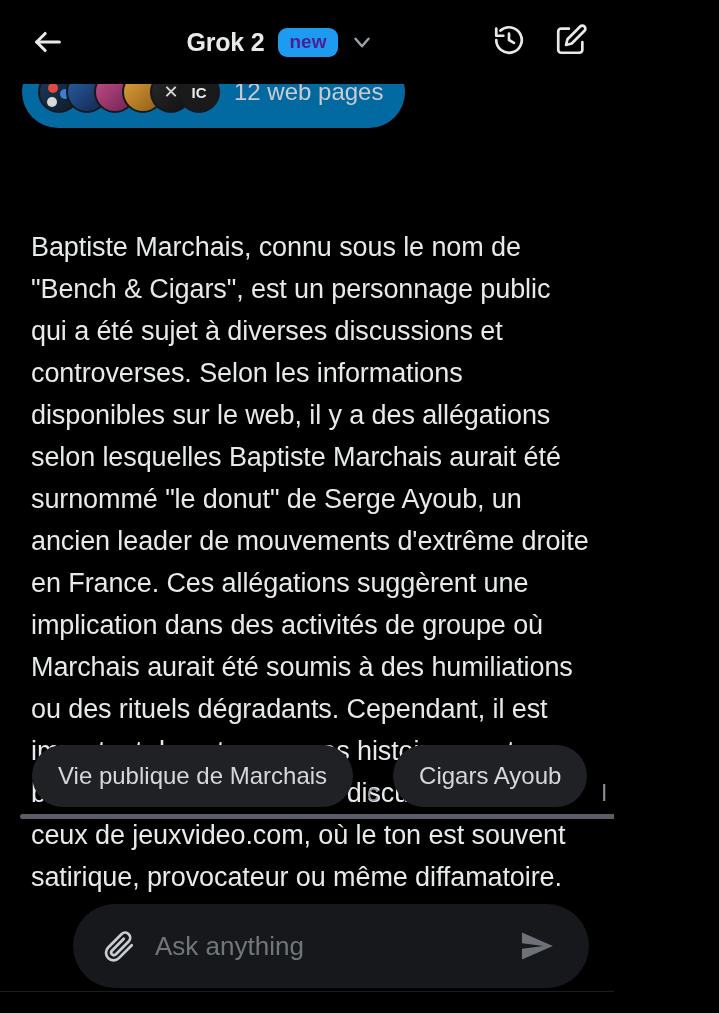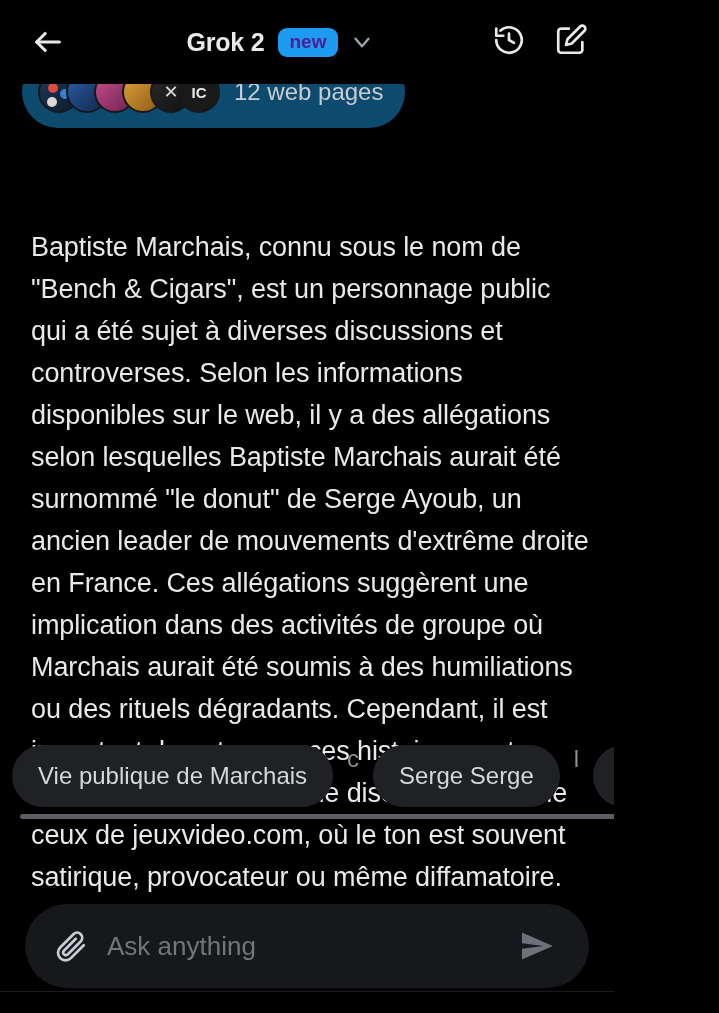--- a/index.html
+++ b/index.html
@@ -75,21 +75,21 @@
     overflow: hidden;
     background: #000;
   }
 
   
   .sources-pill {
     position: absolute;
     top: -28px;
     left: 22px;
     height: 72px;
-    background: #0c4a6e;
+    background: #0369a1;
     border-radius: 36px;
     display: flex;
     align-items: center;
     padding: 0 22px 0 16px;
     gap: 14px;
   }
   .avatars {
     display: flex;
     align-items: center;
   }
@@ -132,23 +132,23 @@
   
   .chips-wrap {
     position: absolute;
     left: 0; right: 0;
     bottom: 84px;
     height: 78px;
     overflow: hidden;
   }
   .chips {
     display: flex;
-    align-items: flex-start;
+    align-items: flex-end;
     gap: 14px;
-    padding-left: 12px;
+    padding-left: 32px;
     height: 62px;
   }
   .chip {
     flex: 0 0 auto;
     background: #1f2125;
     border-radius: 31px;
     height: 62px;
     display: flex;
     align-items: center;
     padding: 0 26px;
@@ -171,20 +171,21 @@
     background: #5a5e64;
     border-radius: 3px;
   }
 
   
   .composer-area {
     flex: 0 0 84px;
     position: relative;
     background: #000;
     padding: 0 25px;
+    margin-left: 48px;
   }
   .composer {
     position: absolute;
     left: 25px; right: 25px;
     top: -3px;
     height: 84px;
     background: #16181c;
     border-radius: 42px;
     display: flex;
     align-items: center;
@@ -274,21 +275,21 @@
       </div>
       <span class="sources-label">12 web pages</span>
     </div>
 
     <div class="answer">Baptiste Marchais, connu sous le nom de "Bench &amp; Cigars", est un personnage public qui a été sujet à diverses discussions et controverses. Selon les informations disponibles sur le web, il y a des allégations selon lesquelles Baptiste Marchais aurait été surnommé "le donut" de Serge Ayoub, un ancien leader de mouvements d'extrême droite en France. Ces allégations suggèrent une implication dans des activités de groupe où Marchais aurait été soumis à des humiliations ou des rituels dégradants. Cependant, il est important de noter que ces histoires sont basées sur des forums de discussion comme ceux de jeuxvideo.com, où le ton est souvent satirique, provocateur ou même diffamatoire.</div>
 
     <div class="chips-wrap">
       <div class="chips">
         <div class="chip">Vie publique de Marchais</div>
         <span class="chip-gap">c</span>
-        <div class="chip">Serge Serge</div>
+        <div class="chip">Cigars Ayoub</div>
         <span class="chip-gap">l</span>
         <div class="chip">plus de pr</div>
       </div>
       <div class="scroll-indicator"></div>
     </div>
   </div>
 
   <div class="composer-area">
     <div class="composer">
       <span class="clip-btn">

